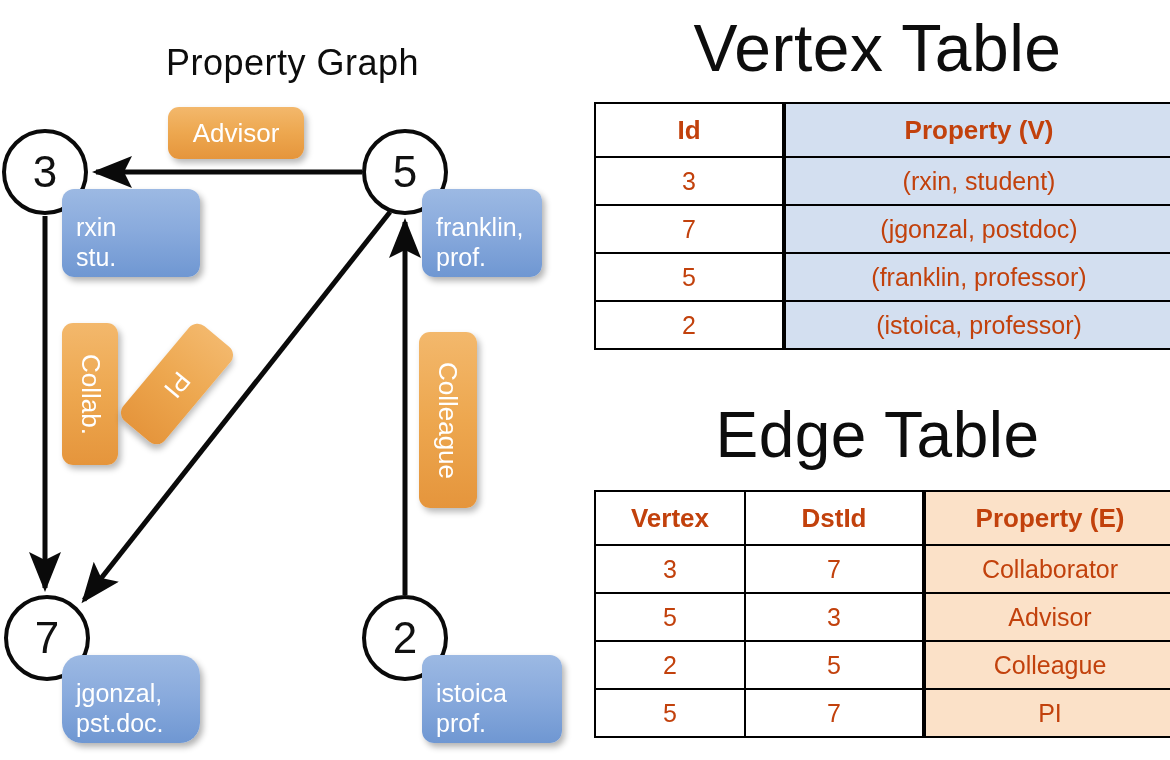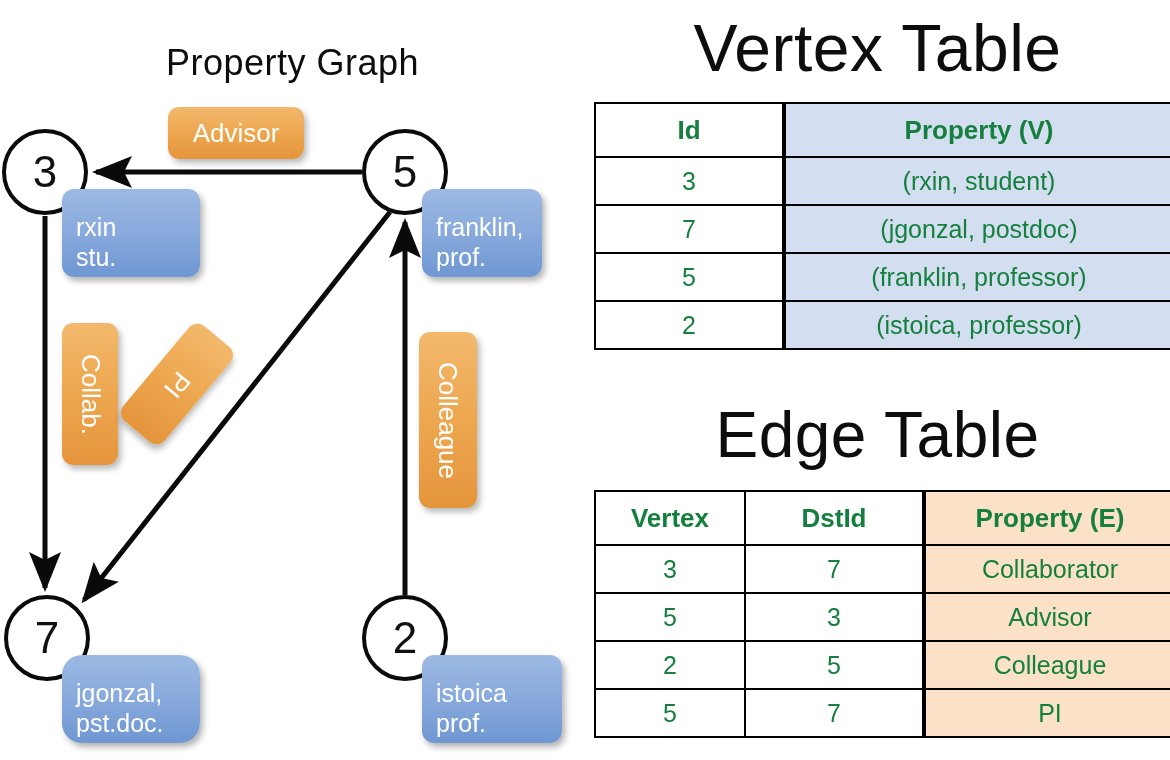--- a/index.html
+++ b/index.html
@@ -135,21 +135,21 @@
     table-layout: fixed;
     font-size: 25px;
     font-weight: 400;
   }
   .tbl td, .tbl th {
     border: 2px solid #000;
     text-align: center;
     padding: 0;
     height: 46px;
     font-weight: 400;
-    color: #15803d;
+    color: #c2410c;
   }
   .tbl th {
     font-weight: 700;
     font-size: 26px;
     height: 52px;
   }
   #vertex-table { left: 594px; top: 102px; width: 572px; }
   #vertex-table .col-id   { width: 186px; }
   #vertex-table .col-prop { width: 386px; background: #d3dff0; }
   #vertex-table .vsep { border-left: 4px solid #000; }

